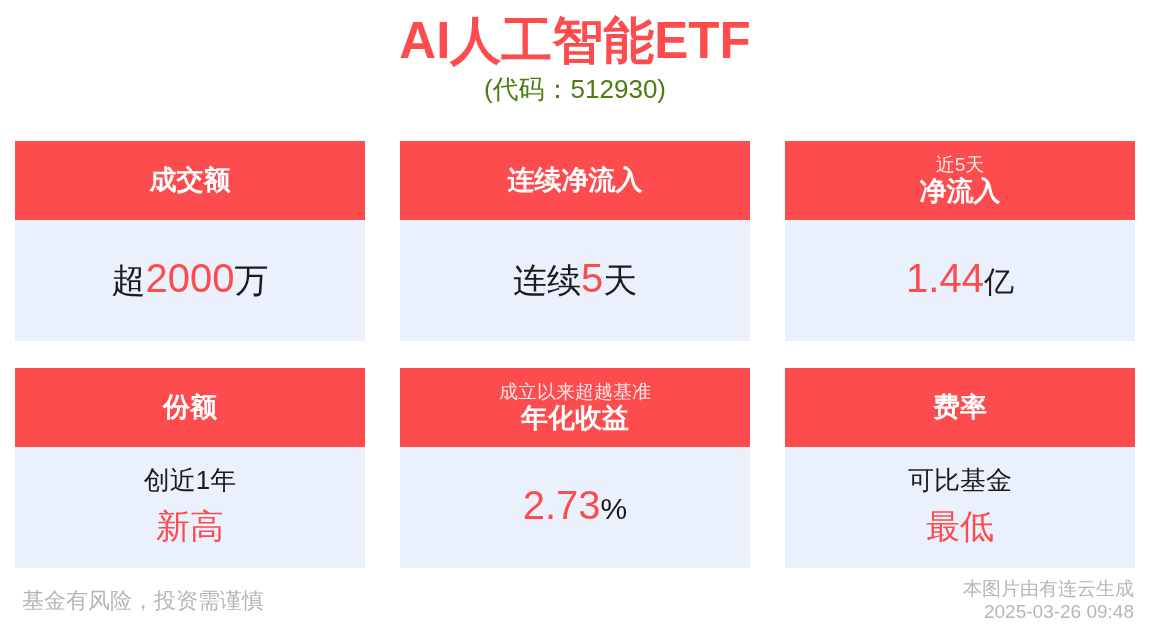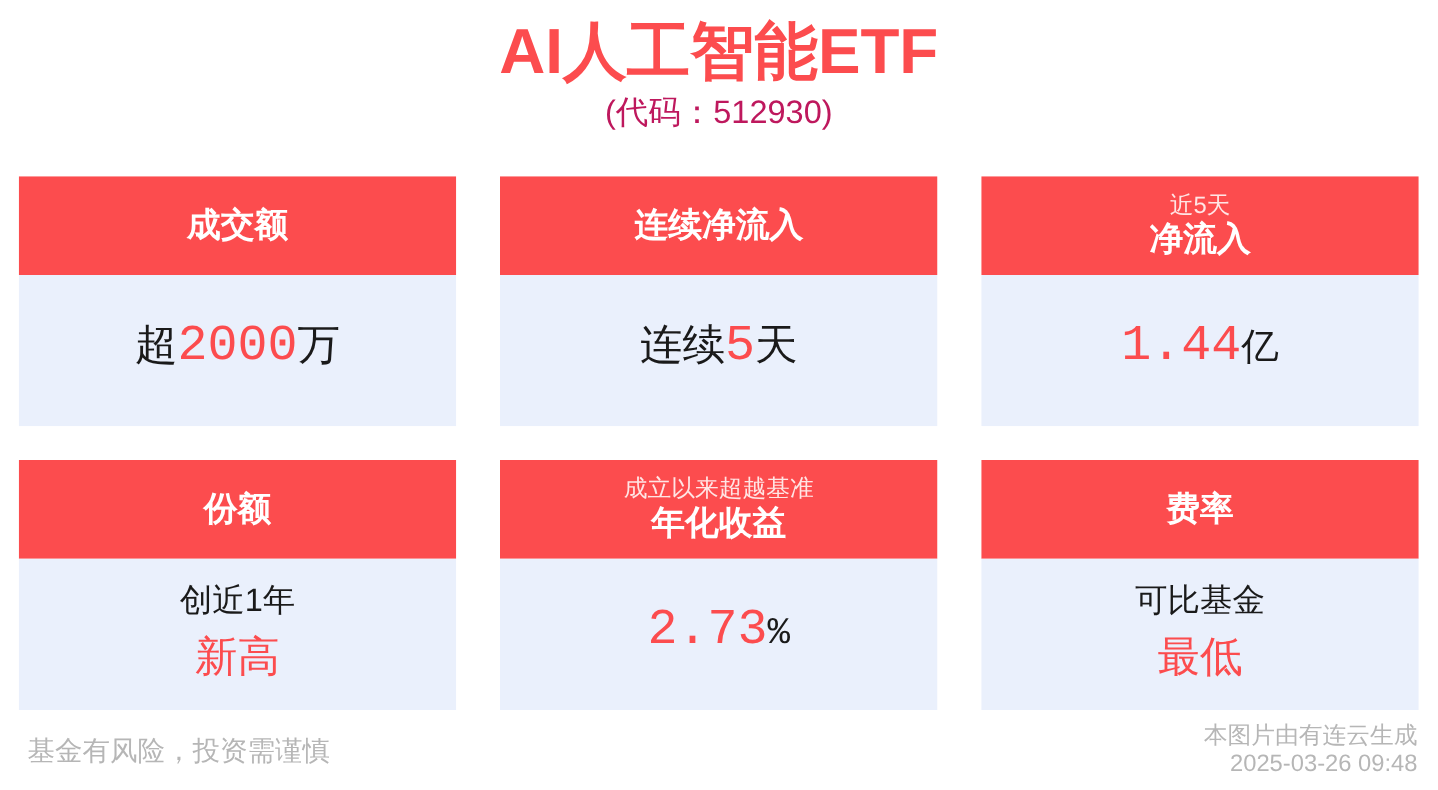--- a/index.html
+++ b/index.html
@@ -24,21 +24,21 @@
   .page-title {
     font-size: 51px;
     font-weight: 700;
     color: #fc4c4e;
     line-height: 50px;
     letter-spacing: 0px;
   }
   .page-subtitle {
     font-size: 26px;
     font-weight: 400;
-    color: #be185d;
+    color: #4d7c0f;
     line-height: 34px;
     margin-top: 6px;
   }
 
   
   .card-grid {
     position: absolute;
     left: 15px;
     top: 141px;
     width: 936px;
@@ -86,21 +86,20 @@
     justify-content: center;
     line-height: 1.12;
     padding-bottom: 4px;
   }
   .val-line {
     white-space: nowrap;
     text-align: center;
   }
   .val-line.one {
     font-size: 34px;
-    font-family: Liberation Mono, monospace;
   }
   .val-line.sub-small {
     font-size: 26px;
     color: #1a1a1a;
     font-weight: 400;
   }
   .val-line.sub-big {
     font-size: 34px;
     color: #fc4c4e;
     font-weight: 400;

